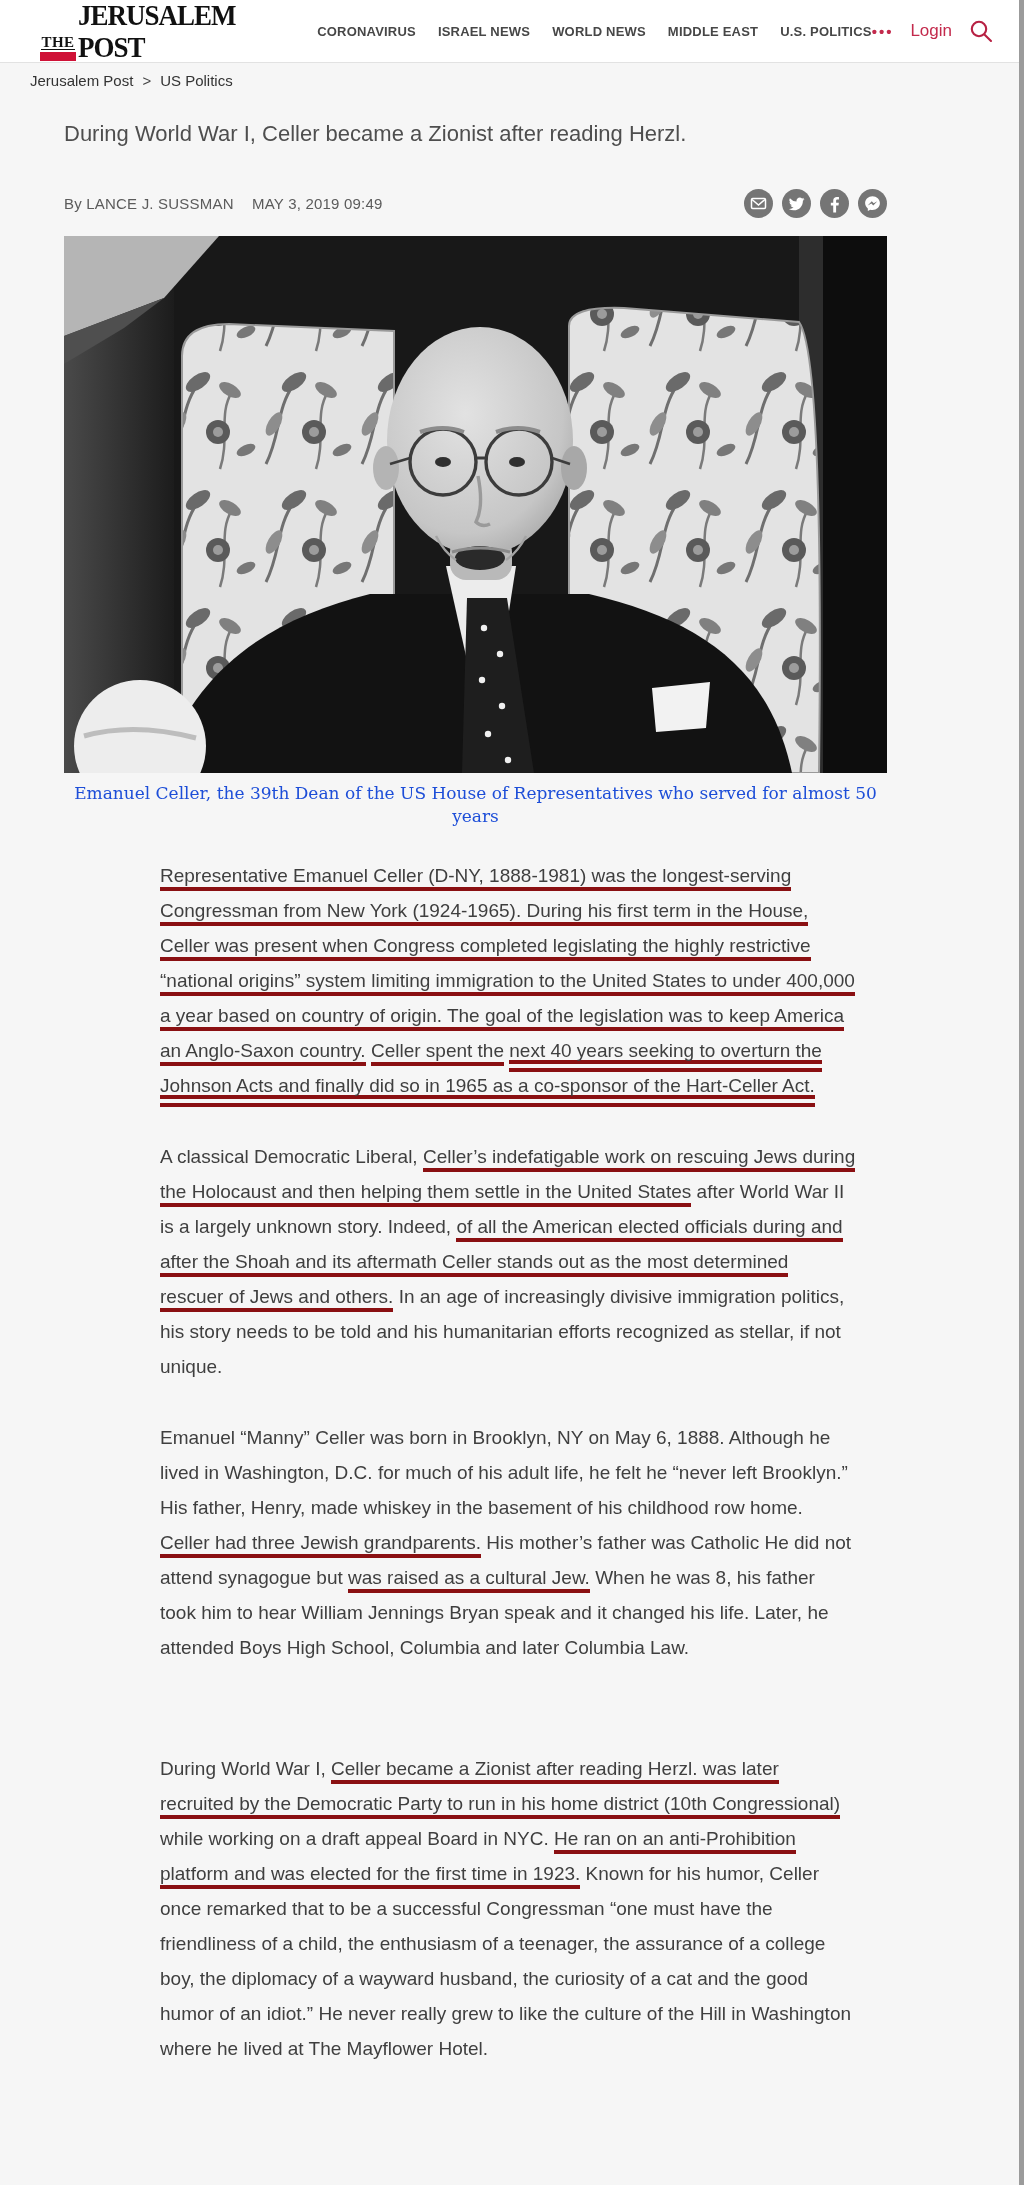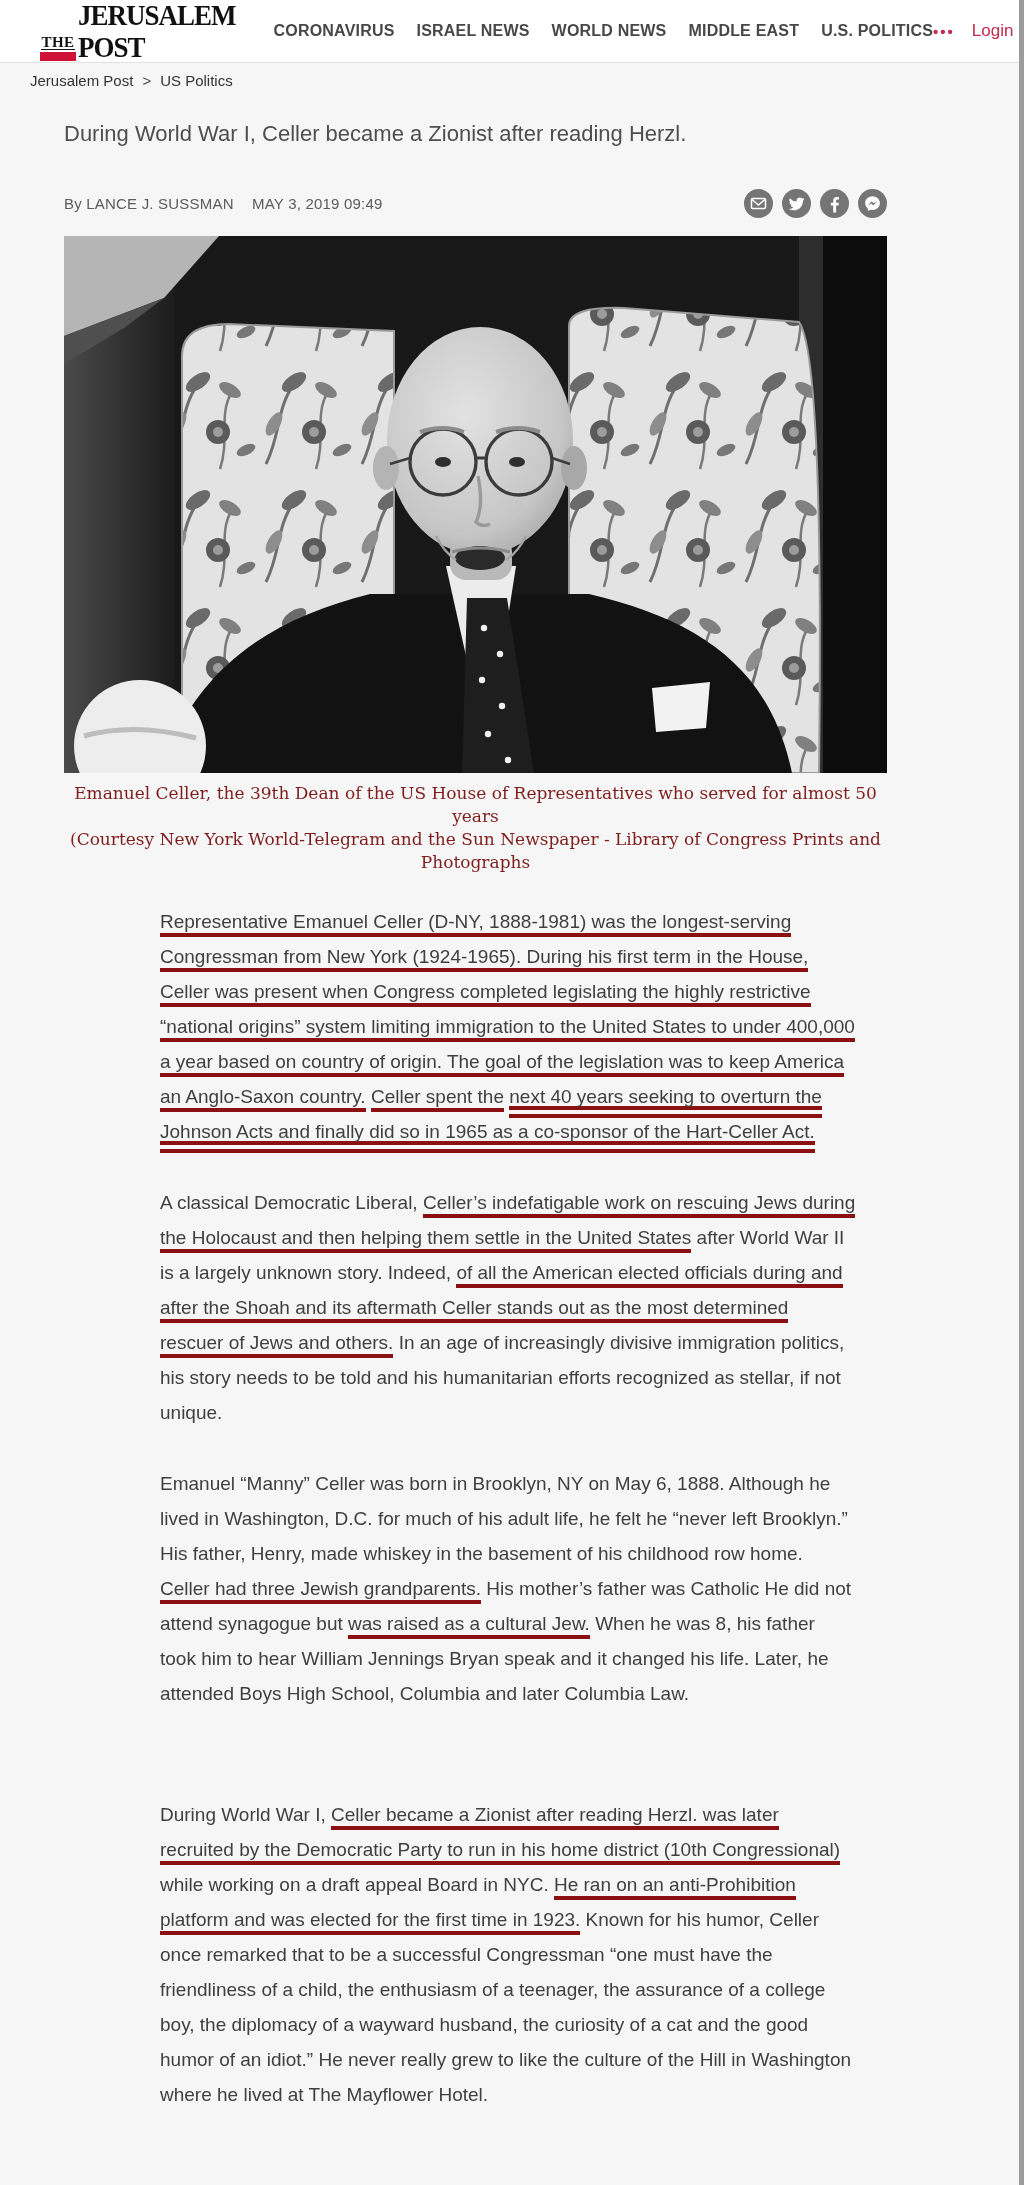--- a/index.html
+++ b/index.html
@@ -11,21 +11,21 @@
   .site-header { display:flex; align-items:center; height:63px; background:#ffffff;
     border-bottom:1px solid #e2e2e2; padding:0 26px 0 40px; }
   .logo { display:flex; align-items:flex-end; cursor:pointer; }
   .logo-the { display:flex; flex-direction:column; align-items:center; margin-right:2px; }
   .logo-the .the-txt { font-family:"Liberation Serif", serif; font-weight:700; font-size:15px;
     letter-spacing:.5px; color:#111; line-height:14px; border-bottom:1px solid #111; }
   .logo-the .red-block { width:36px; height:9px; margin-top:2px; }
   .logo-main { font-family:"Liberation Serif", serif; font-size:27px; font-weight:700;
     letter-spacing:-1px; color:#111; line-height:30px; transform:scaleY(1.08); }
   .main-nav { display:flex; gap:22px; margin-left:38px; white-space:nowrap; }
-  .main-nav a { font-size:16px; font-weight:700; letter-spacing:.2px; color:#474747;
+  .main-nav a { font-size:13px; font-weight:700; letter-spacing:.2px; color:#474747;
     text-decoration:none; cursor:pointer; }
   .hdr-right { margin-left:auto; display:flex; align-items:center; gap:17px; }
   .more-dots { font-size:15px; letter-spacing:2px; font-weight:700; cursor:pointer; }
   .login-link { font-size:17px; cursor:pointer; text-decoration:none; }
   .search-btn { cursor:pointer; display:flex; align-items:center; }
 
   
   .breadcrumb { height:34px; display:flex; align-items:center; padding-left:30px;
     font-size:15px; color:#333; gap:9px; }
   .breadcrumb a { color:#333; text-decoration:none; cursor:pointer; }
@@ -44,21 +44,21 @@
   .byline { font-size:15px; color:#5b5b5b; letter-spacing:.2px; }
   .byline .author { cursor:pointer; }
   .byline .date { margin-left:14px;margin-top:12px; }
   .share-icons { display:flex; gap:9px; }
   .share-icons .sic { width:29px; height:29px; cursor:pointer; display:block; }
 
   
   figure.photo-fig { margin-top:18px; }
   .photo-box { width:823px; height:537px; display:block; }
   figcaption.photo-caption { margin-top:9px; text-align:center;
-    font-family:"DejaVu Serif", serif; font-size:17px; line-height:23px; color:#7f1d1d; }
+    font-family:"DejaVu Serif", serif; font-size:17px; line-height:23px; color:#1d4ed8; }
 
   
   .article-body { margin:30px 0 0 96px; width:696px; padding-bottom:40px; }
   .article-body p { font-size:19px; line-height:35px; color:#3f3f3f; margin-bottom:36px; }
   .article-body p:last-child { margin-bottom:0; }
   .article-body p.big-gap { margin-top:86px; }
   .rl { background-image:linear-gradient(var(--uline), var(--uline));
     background-size:100% 4px; background-repeat:no-repeat; background-position:0 100%;
     padding-bottom:5px; -webkit-box-decoration-break:clone; box-decoration-break:clone; }
   .rl2 { background-image:linear-gradient(var(--uline), var(--uline)),
@@ -217,21 +217,20 @@
           <path d="M414 240 Q 420 270 412 286 Q 418 292 426 288" stroke="#9a9a9a" stroke-width="3.4" fill="none"></path>
           <ellipse cx="416" cy="322" rx="25" ry="12" fill="#2a2a2a"></ellipse>
           <path d="M388 316 Q 416 308 446 316" stroke="#8a8a8a" stroke-width="3" fill="none"></path>
           <path d="M372 300 Q 380 316 392 324 M 462 300 Q 454 316 442 324" stroke="#a3a3a3" stroke-width="2.4" fill="none"></path>
 
           <circle cx="76" cy="510" r="66" fill="#ededed"></circle>
           <path d="M20 500 Q 70 486 132 502" stroke="#bdbdbd" stroke-width="5" fill="none"></path>
         </svg>
         <figcaption class="photo-caption">
             <div>Emanuel Celler, the 39th Dean of the US House of Representatives who served for almost 50 years</div>
-            <div>(Courtesy New York World-Telegram and the Sun Newspaper - Library of Congress Prints and Photographs</div>
           </figcaption>
       </figure>
 
       <div class="article-body">
           <p><span class="rl">Representative Emanuel Celler (D-NY, 1888-1981) was the longest-serving Congressman from New York (1924-1965).  During his first term in the House, Celler was present when Congress completed legislating the highly restrictive “national origins” system limiting immigration to the United States to under 400,000 a year based on country of origin.  The goal of the legislation was to keep America an Anglo-Saxon country.</span><span>  </span><span class="rl">Celler spent the</span><span> </span><span class="rl rl2">next 40 years seeking to overturn the Johnson Acts and finally did so in 1965 as a co-sponsor of the Hart-Celler Act.</span></p>
           <p><span>A classical Democratic Liberal, </span><span class="rl">Celler’s indefatigable work on rescuing Jews during the Holocaust and then helping them settle in the United States</span><span> after World War II is a largely unknown story.  Indeed, </span><span class="rl">of all the American elected officials during and after the Shoah and its aftermath Celler stands out as the most determined rescuer of Jews and others.</span><span>  In an age of increasingly divisive immigration politics, his story needs to be told and his humanitarian efforts recognized as stellar, if not unique.</span></p>
           <p><span>Emanuel “Manny” Celler was born in Brooklyn, NY on May 6, 1888.  Although he lived in Washington, D.C.  for much of his adult life, he felt he “never left Brooklyn.”  His father, Henry, made whiskey in the basement of his childhood row home.  </span><span class="rl">Celler had three Jewish grandparents.</span><span> His mother’s father was Catholic He did not attend synagogue but </span><span class="rl">was raised as a cultural Jew.</span><span>  When he was 8, his father took him to hear William Jennings Bryan speak and it changed his life.  Later, he attended Boys High School, Columbia and later Columbia Law.</span></p>
           <p class="big-gap"><span>During World War I, </span><span class="rl">Celler became a Zionist after reading Herzl. was later recruited by the Democratic Party to run in his home district (10th Congressional)</span><span> while working on a draft appeal Board in NYC. </span><span class="rl">He ran on an anti-Prohibition platform and was elected for the first time in 1923.</span><span>  Known for his humor, Celler once remarked that to be a successful Congressman “one must have the friendliness of a child, the enthusiasm of a teenager, the assurance of a college boy, the diplomacy of a wayward husband, the curiosity of a cat and the good humor of an idiot.”  He never really grew to like the culture of the Hill in Washington where he lived at The Mayflower Hotel.</span></p>
         </div>
     </article>

